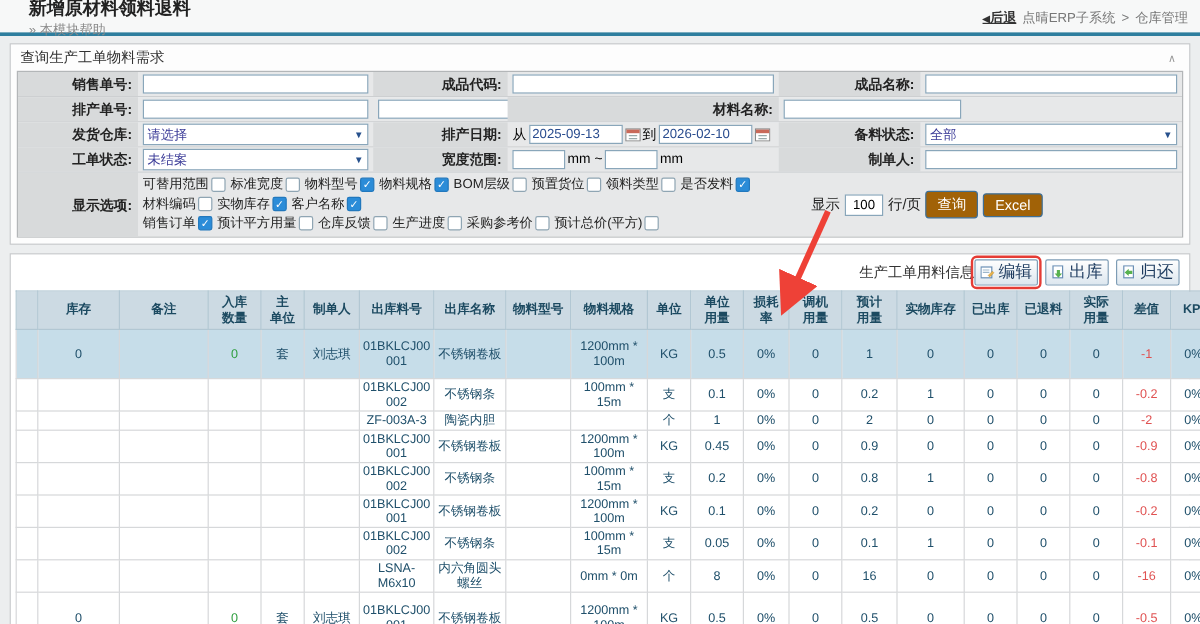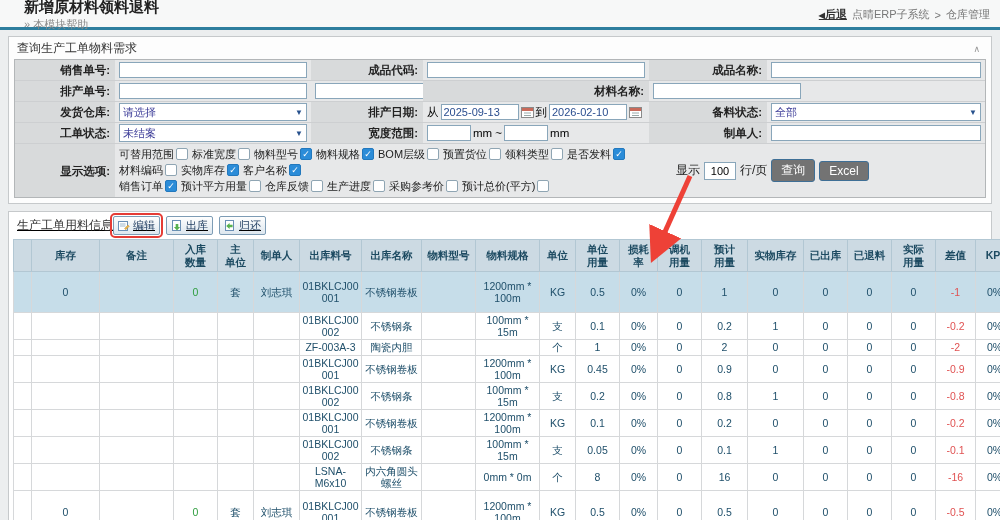--- a/index.html
+++ b/index.html
@@ -26,26 +26,26 @@
   .din{width:72px;height:14px;border:1px solid #89a6ba;font-size:11px;color:#2a4d8f;padding:0 2px;font-family:inherit;background:#fff;}
   .win{width:38px;height:14px;border:1px solid #89a6ba;font-size:11px;padding:0 2px;font-family:inherit;}
   .calicon{display:inline-flex;}
   .frow5{display:grid;grid-template-columns:100px 1fr 315px;background:#e7e8e9;}
   .opts{padding:2px 4px 3px;font-size:11px;color:#222;line-height:16px;}
   .opt{display:inline-flex;align-items:center;margin-right:4px;white-space:nowrap;}
   .cb{width:12px;height:12px;border:1px solid #8fa5b3;background:#fff;display:inline-flex;align-items:center;justify-content:center;margin-left:2px;border-radius:2px;font-size:9px;color:#fff;box-sizing:border-box;}
   .cb.on{background:#2b8cd8;border-color:#2278bd;}
   .qctr{display:flex;align-items:center;gap:4px;font-size:12px;color:#222;padding:2px 6px;}
   .psin{width:26px;height:14px;border:1px solid #89a6ba;font-size:11px;text-align:center;font-family:inherit;}
-  .blue-btn{background:#737373;border:1px solid #3f6f96;color:#fff;font-size:12px;padding:2px 9px;border-radius:3px;font-family:inherit;}
+  .blue-btn{background:#a16207;border:1px solid #3f6f96;color:#fff;font-size:12px;padding:2px 9px;border-radius:3px;font-family:inherit;}
   .gpanel{margin:7px 8px 0;background:#fff;border:1px solid #c6c9cb;}
-  .gbar{display:flex;justify-content:flex-start;align-items:center;padding:4px 8px 3px;text-decoration:underline;}
+  .gbar{display:flex;justify-content:flex-end;align-items:center;padding:4px 8px 3px;}
   .gtitle{font-size:12px;color:#333;}
   .gbtns{display:flex;gap:6px;align-items:center;}
-  .gbtn{display:inline-flex;align-items:center;gap:3px;border:1px solid #7d9cb5;background:linear-gradient(#fefefe,#dde7ef);font-size:11px;color:#1c3a5e;padding:1px 4px;border-radius:2px;font-family:inherit;}
+  .gbtn{display:inline-flex;align-items:center;gap:3px;border:1px solid #7d9cb5;background:linear-gradient(#fefefe,#dde7ef);font-size:14px;color:#1c3a5e;padding:1px 4px;border-radius:2px;font-family:inherit;}
   .gbtn.annotated{outline:2px solid #e53c35;outline-offset:1px;}
   .dtable{width:calc(100% - 8px);margin:1px 4px 0;border-collapse:collapse;table-layout:fixed;font-size:10.5px;}
   .dtable th{background:#ccdae3;color:#1c4a61;font-weight:bold;border:1px solid #b2c7d3;padding:3px 0;white-space:pre-line;line-height:1.2;}
   .dtable td{border:1px solid #d6d8da;color:#20506b;text-align:center;padding:1px 1px;line-height:1.15;word-wrap:break-word;background:#fff;}
   tr.sel-row td{background:#c6dde9;padding-top:8px;padding-bottom:8px;}
   tr.grp-row td{padding-top:9px;padding-bottom:9px;}
   td.green{color:#2f9e3f;}
   td.red{color:#e05252;}
   .anno{position:absolute;pointer-events:none;}
 </style>

